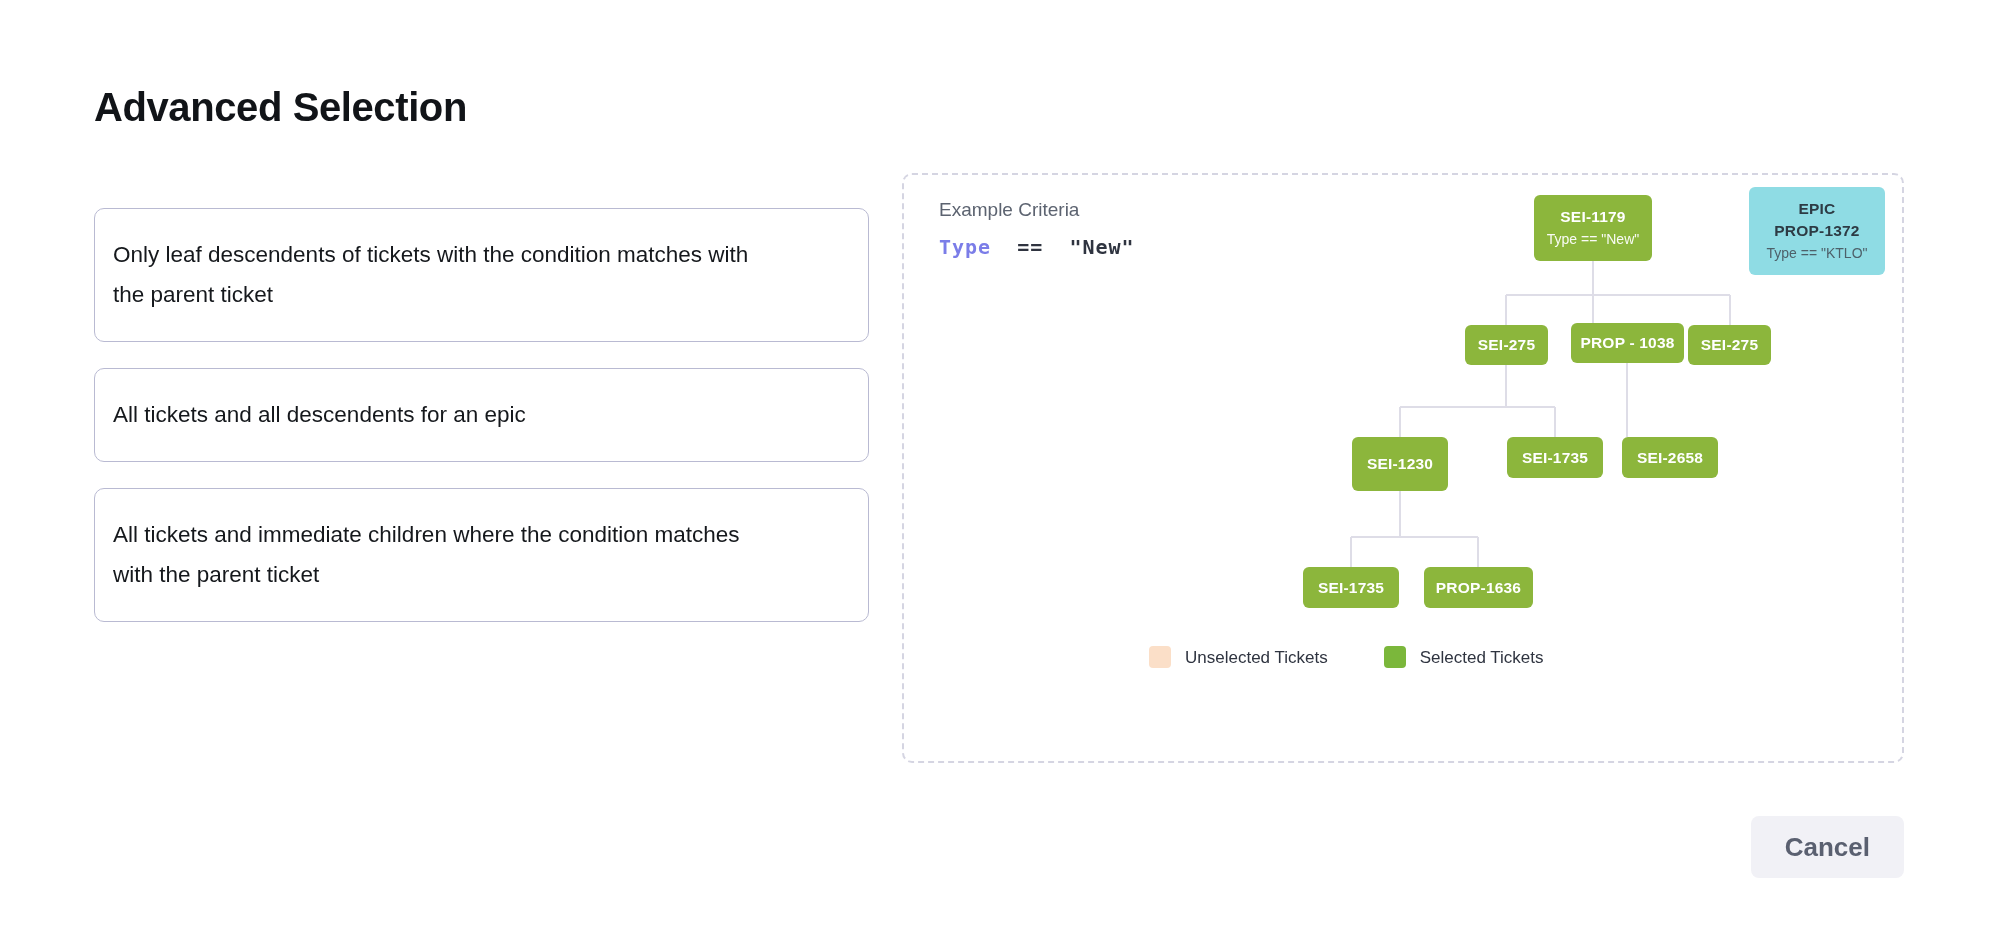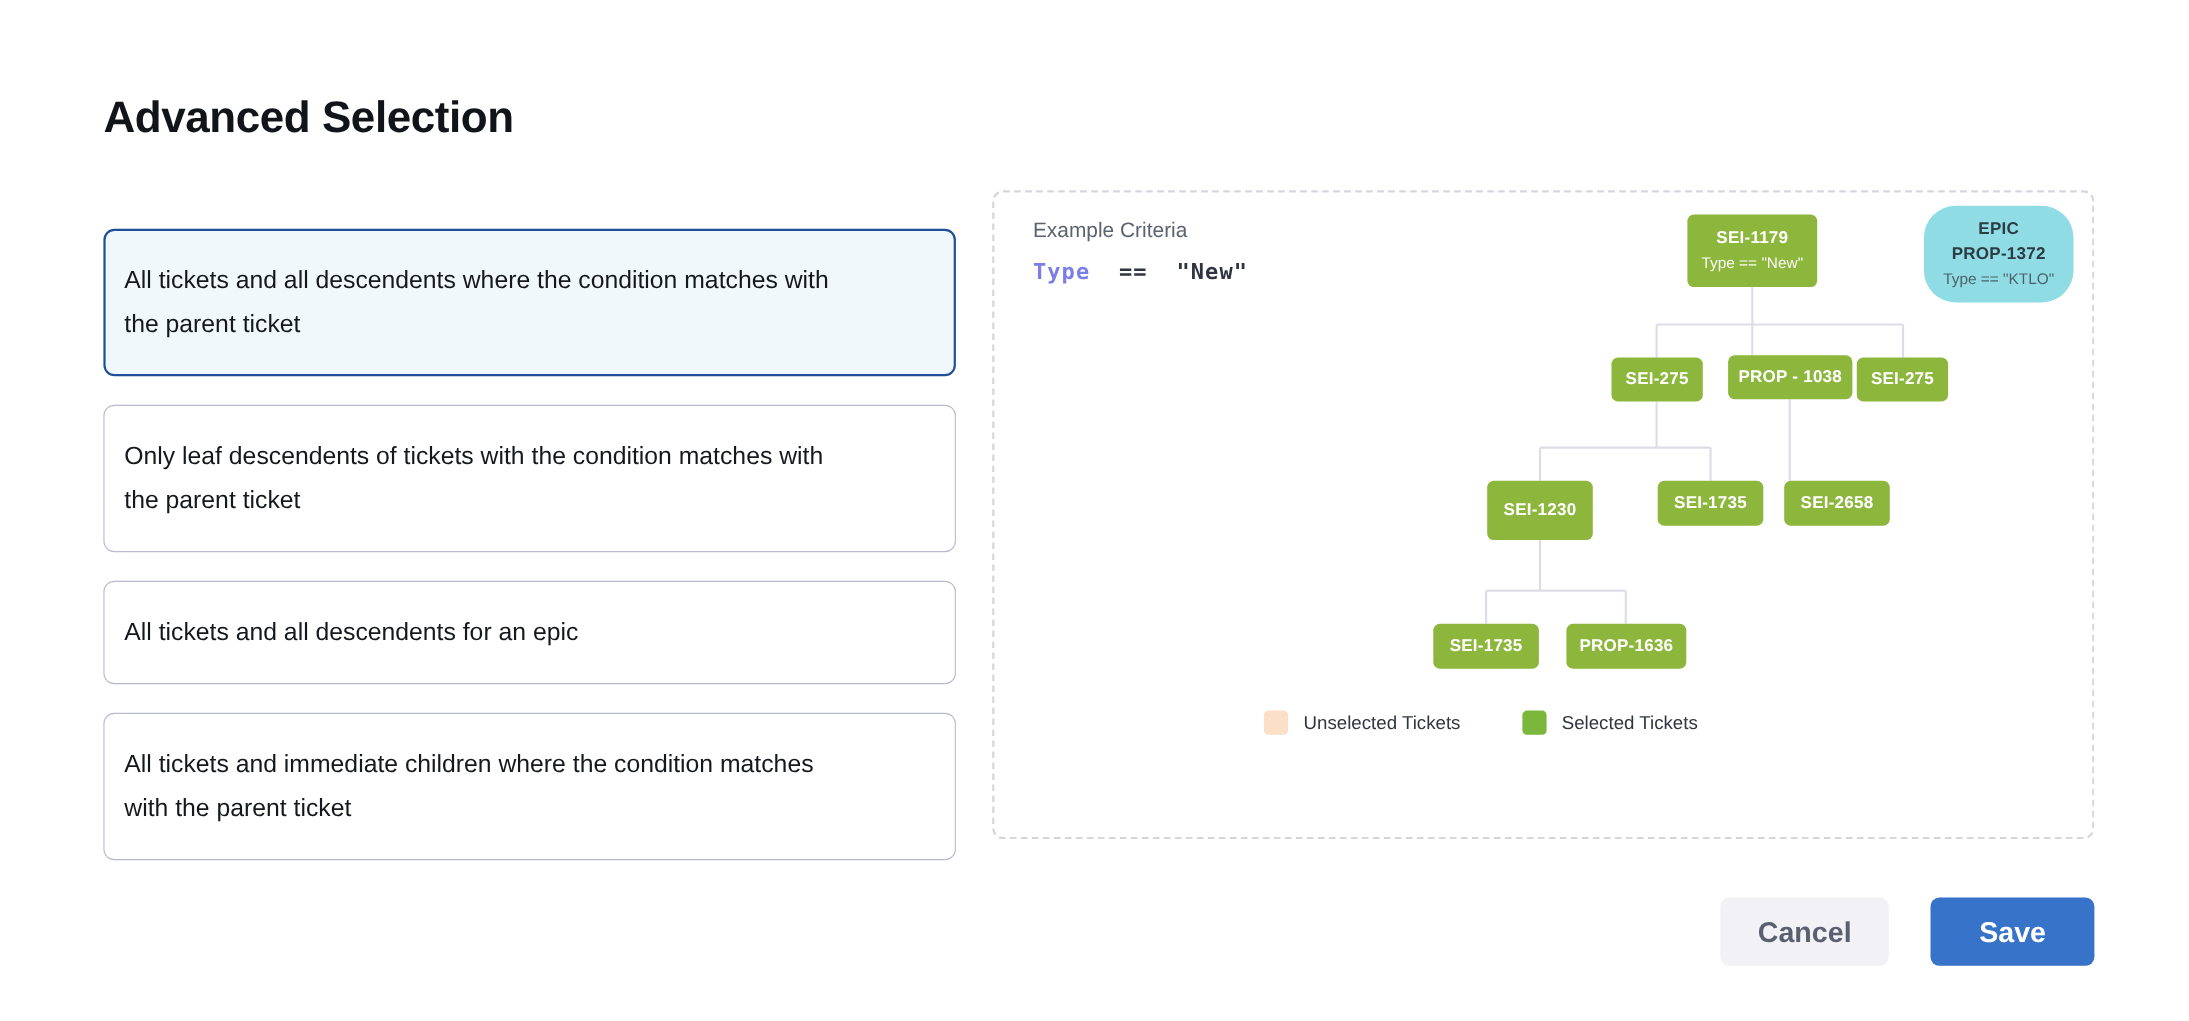--- a/index.html
+++ b/index.html
@@ -188,23 +188,20 @@
     color: #ffffff;
     padding: 0 44px;
   }
 </style>
 </head>
 <body>
 
 <h1 class="page-title">Advanced Selection</h1>
 
 <div class="option-list">
-  <div class="option-card selected">
-    <span class="opt-text">All tickets and all descendents where the condition matches with the parent ticket</span>
-  </div>
   <div class="option-card">
     <span class="opt-text">Only leaf descendents of tickets with the condition matches with the parent ticket</span>
   </div>
   <div class="option-card">
     <span class="opt-text">All tickets and all descendents for an epic</span>
   </div>
   <div class="option-card">
     <span class="opt-text">All tickets and immediate children where the condition matches with the parent ticket</span>
   </div>
 </div>
@@ -238,21 +235,21 @@
         <path d="M447,362 L447,392"></path>
         <path d="M574,362 L574,392"></path>
       </g>
     </svg>
 
     <div class="node green" style="left:630px; top:20px; width:118px; height:66px;">
       <span class="n-main">SEI-1179</span>
       <span class="n-sub">Type == "New"</span>
     </div>
 
-    <div class="node epic" style="left:845px; top:12px; width:136px; height:88px;border-radius:29px;">
+    <div class="node epic" style="left:845px; top:12px; width:136px; height:88px;">
       <span class="n-main">EPIC</span>
       <span class="n-main">PROP-1372</span>
       <span class="n-sub">Type == "KTLO"</span>
     </div>
 
     <div class="node green" style="left:561px; top:150px; width:83px; height:40px;">
       <span class="n-main">SEI-275</span>
     </div>
     <div class="node green" style="left:667px; top:148px; width:113px; height:40px;">
       <span class="n-main">PROP - 1038</span>
@@ -287,14 +284,13 @@
     <div class="legend-item">
       <span class="swatch selected"></span>
       <span>Selected Tickets</span>
     </div>
   </div>
 
 </div>
 
 <div class="footer">
   <button class="btn btn-cancel">Cancel</button>
-  <button class="btn btn-save">Save</button>
 </div>
 
 </body></html>

